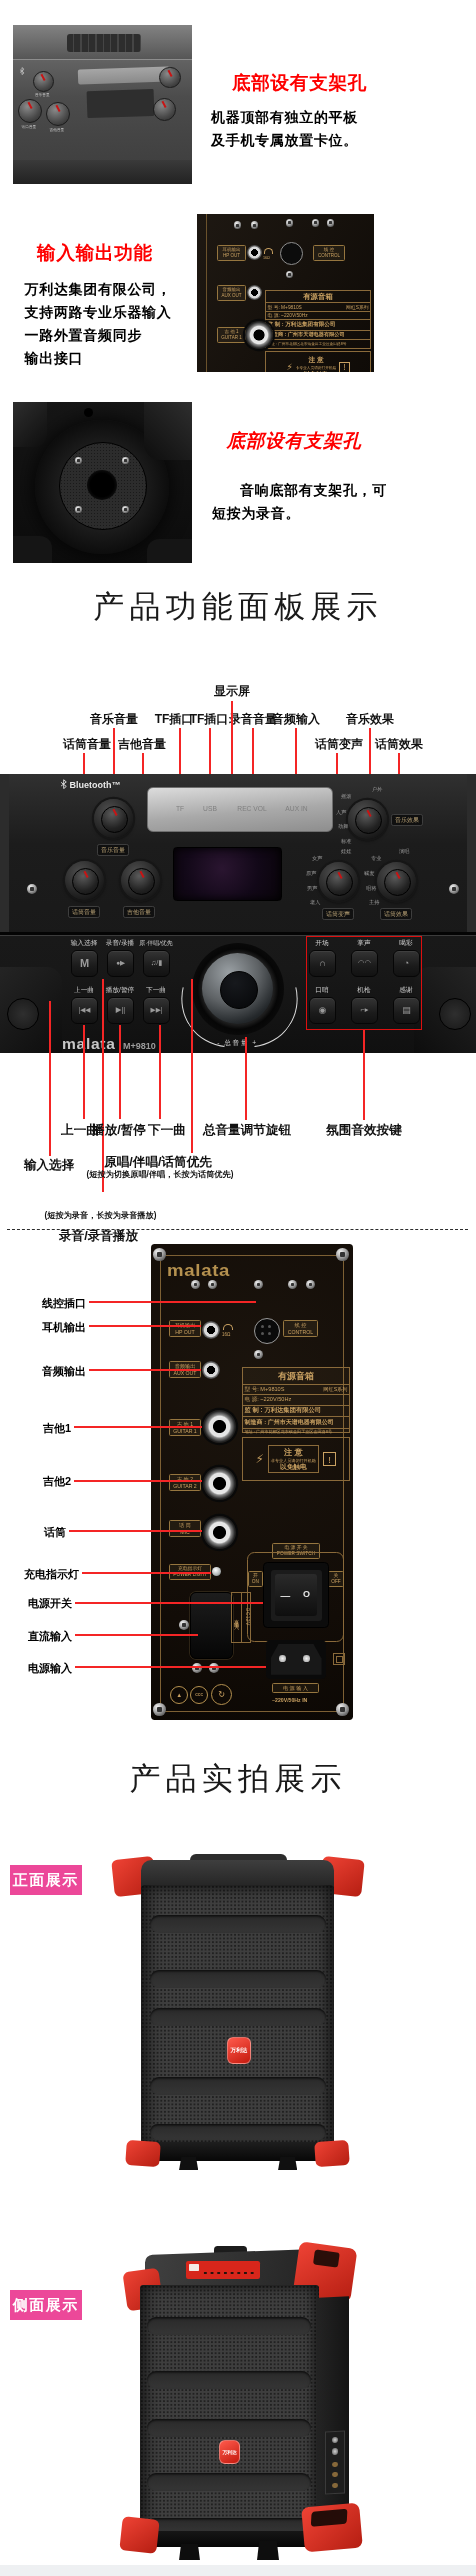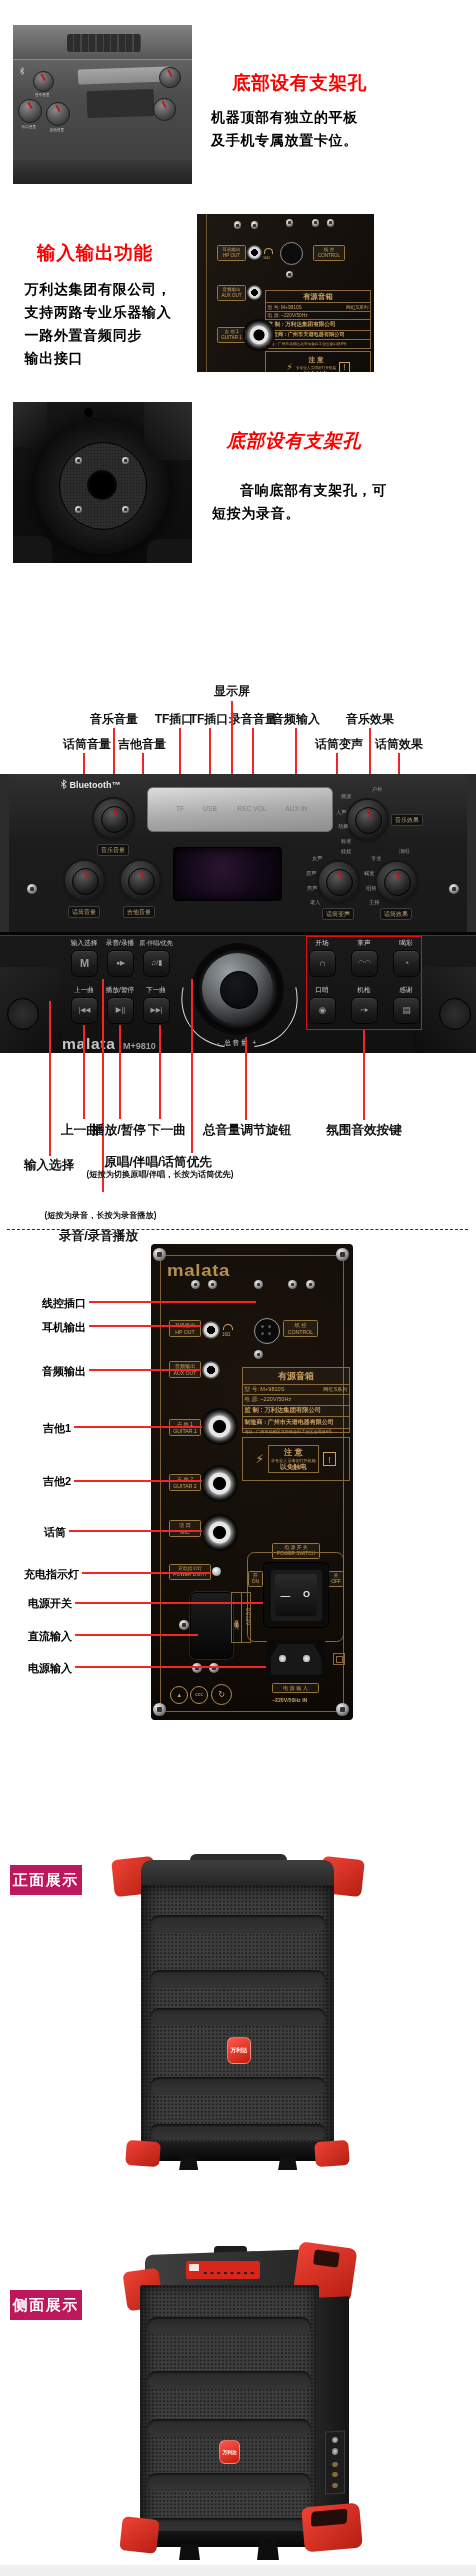--- a/index.html
+++ b/index.html
@@ -42,21 +42,21 @@
            box-shadow:0 0 0 2.2px #090909;}
   .bl{font-size:11px;font-weight:bold;color:#000;white-space:nowrap;}
   .mesh{background-color:#3e3e3e;
         background-image:radial-gradient(#212121 0.7px,transparent 1px);
         background-size:3.7px 3.7px;}
   .band{background:linear-gradient(#2a2a2a,#353535);border-radius:9px;
         box-shadow:inset 0 1.5px 2.2px rgba(0,0,0,.7);}
   .redblock{background:linear-gradient(140deg,#ef4335,#b51e12);border-radius:6px;}
   .badge{background:linear-gradient(150deg,#ff5a4c,#c41a0e);border-radius:6px;border:0.7px solid rgba(255,255,255,.35);
          color:#fff;display:flex;align-items:center;justify-content:center;font-weight:bold;}
-  .blackbox{background:#be185d;color:#fff;font-size:15px;font-weight:bold;display:flex;
+  .blackbox{background:#ec4899;color:#fff;font-size:15px;font-weight:bold;display:flex;
             align-items:center;justify-content:center;letter-spacing:1.5px;}
   .gknob{border-radius:50%;background:radial-gradient(circle at 38% 30%,#8a8a8a,#4a4a4a 60%,#262626);border:0.7px solid #1c1c1c;}
   .np-row{border-top:0.7px solid #8a6a3a;padding:0.7px 1.5px;white-space:nowrap;overflow:hidden;}
 </style>
 </head>
 <body>
 
 <div class="page">
 
   <div class="abs" style="left:13.4px;top:24.5px;width:179px;height:159px;background:linear-gradient(#787878,#4c4c4c 45%,#3c3c3c);overflow:hidden;">
@@ -165,20 +165,21 @@
     <div class="abs screw" style="left:109px;top:104px;width:6.7px;height:6.7px;"></div>
     <div class="abs" style="left:0;top:0;width:34px;height:45px;background:linear-gradient(135deg,#2e2e2e,#0d0d0d);border-radius:0 0 13.4px 0;"></div>
     <div class="abs" style="left:131px;top:0;width:48px;height:58px;background:linear-gradient(225deg,#2e2e2e,#0d0d0d);border-radius:0 0 0 16.4px;"></div>
     <div class="abs" style="left:0;top:134px;width:39px;height:27.5px;background:#151515;border-radius:0 12px 0 0;"></div>
     <div class="abs" style="left:134px;top:137px;width:45px;height:24.5px;background:#151515;border-radius:12px 0 0 0;"></div>
   </div>
   <div class="abs red-title ctr" style="left:216px;top:428px;width:156px;font-style:italic;">底部设有支架孔</div>
   <div class="abs body-line" style="left:212px;top:482px;margin-left:28px;">音响底部有支架孔，可</div>
   <div class="abs body-line" style="left:212px;top:505px;">短按为录音。</div>
 
+  <div class="abs big-title ctr" style="left:0;top:586px;width:476px;">产品功能面板展示</div>
 
   <div class="abs callout ctr" style="left:202px;top:683px;width:60px;">显示屏</div>
   <div class="abs callout ctr" style="left:84px;top:711px;width:60px;">音乐音量</div>
   <div class="abs callout ctr" style="left:144px;top:711px;width:60px;">TF插口</div>
   <div class="abs callout ctr" style="left:179px;top:711px;width:60px;">TF插口</div>
   <div class="abs callout ctr" style="left:223px;top:711px;width:60px;">录音音量</div>
   <div class="abs callout ctr" style="left:266px;top:711px;width:60px;">音频输入</div>
   <div class="abs callout ctr" style="left:340px;top:711px;width:60px;">音乐效果</div>
   <div class="abs callout ctr" style="left:57px;top:736px;width:60px;">话筒音量</div>
   <div class="abs callout ctr" style="left:112px;top:736px;width:60px;">吉他音量</div>
@@ -489,20 +490,21 @@
   <div class="abs rlh" style="left:69px;top:1530px;width:133px;"></div>
   <div class="abs bl rtl" style="left:21px;top:1567px;width:58px;">充电指示灯</div>
   <div class="abs rlh" style="left:82px;top:1572px;width:129px;"></div>
   <div class="abs bl rtl" style="left:21px;top:1596px;width:51px;">电源开关</div>
   <div class="abs rlh" style="left:75px;top:1602px;width:188px;"></div>
   <div class="abs bl rtl" style="left:21px;top:1629px;width:51px;">直流输入</div>
   <div class="abs rlh" style="left:75px;top:1634px;width:123px;"></div>
   <div class="abs bl rtl" style="left:21px;top:1661px;width:51px;">电源输入</div>
   <div class="abs rlh" style="left:75px;top:1666px;width:191px;"></div>
 
+  <div class="abs big-title ctr" style="left:0;top:1758px;width:476px;">产品实拍展示</div>
 
   <div class="abs redblock" style="left:113px;top:1858px;width:42px;height:37px;transform:rotate(-6deg);"></div>
   <div class="abs redblock" style="left:321px;top:1858px;width:42px;height:37px;transform:rotate(6deg);"></div>
   <div class="abs" style="left:190px;top:1854px;width:97px;height:13.4px;background:#2c2c2c;border-radius:6px;"></div>
   <div class="abs" style="left:141px;top:1860px;width:193px;height:30px;background:linear-gradient(#3e3e3e,#222);border-radius:10.4px 10.4px 3px 3px;"></div>
   <div class="abs mesh" style="left:141px;top:1885px;width:193px;height:262px;border-radius:3px;box-shadow:inset 7.4px 0 13.4px rgba(0,0,0,.55),inset -7.4px 0 13.4px rgba(0,0,0,.55);"></div>
   <div class="abs band" style="left:150px;top:1915px;width:176px;height:18px;"></div>
   <div class="abs band" style="left:150px;top:1970px;width:176px;height:18px;"></div>
   <div class="abs band" style="left:150px;top:2008px;width:176px;height:18px;"></div>
   <div class="abs band" style="left:150px;top:2077px;width:176px;height:18px;"></div>

